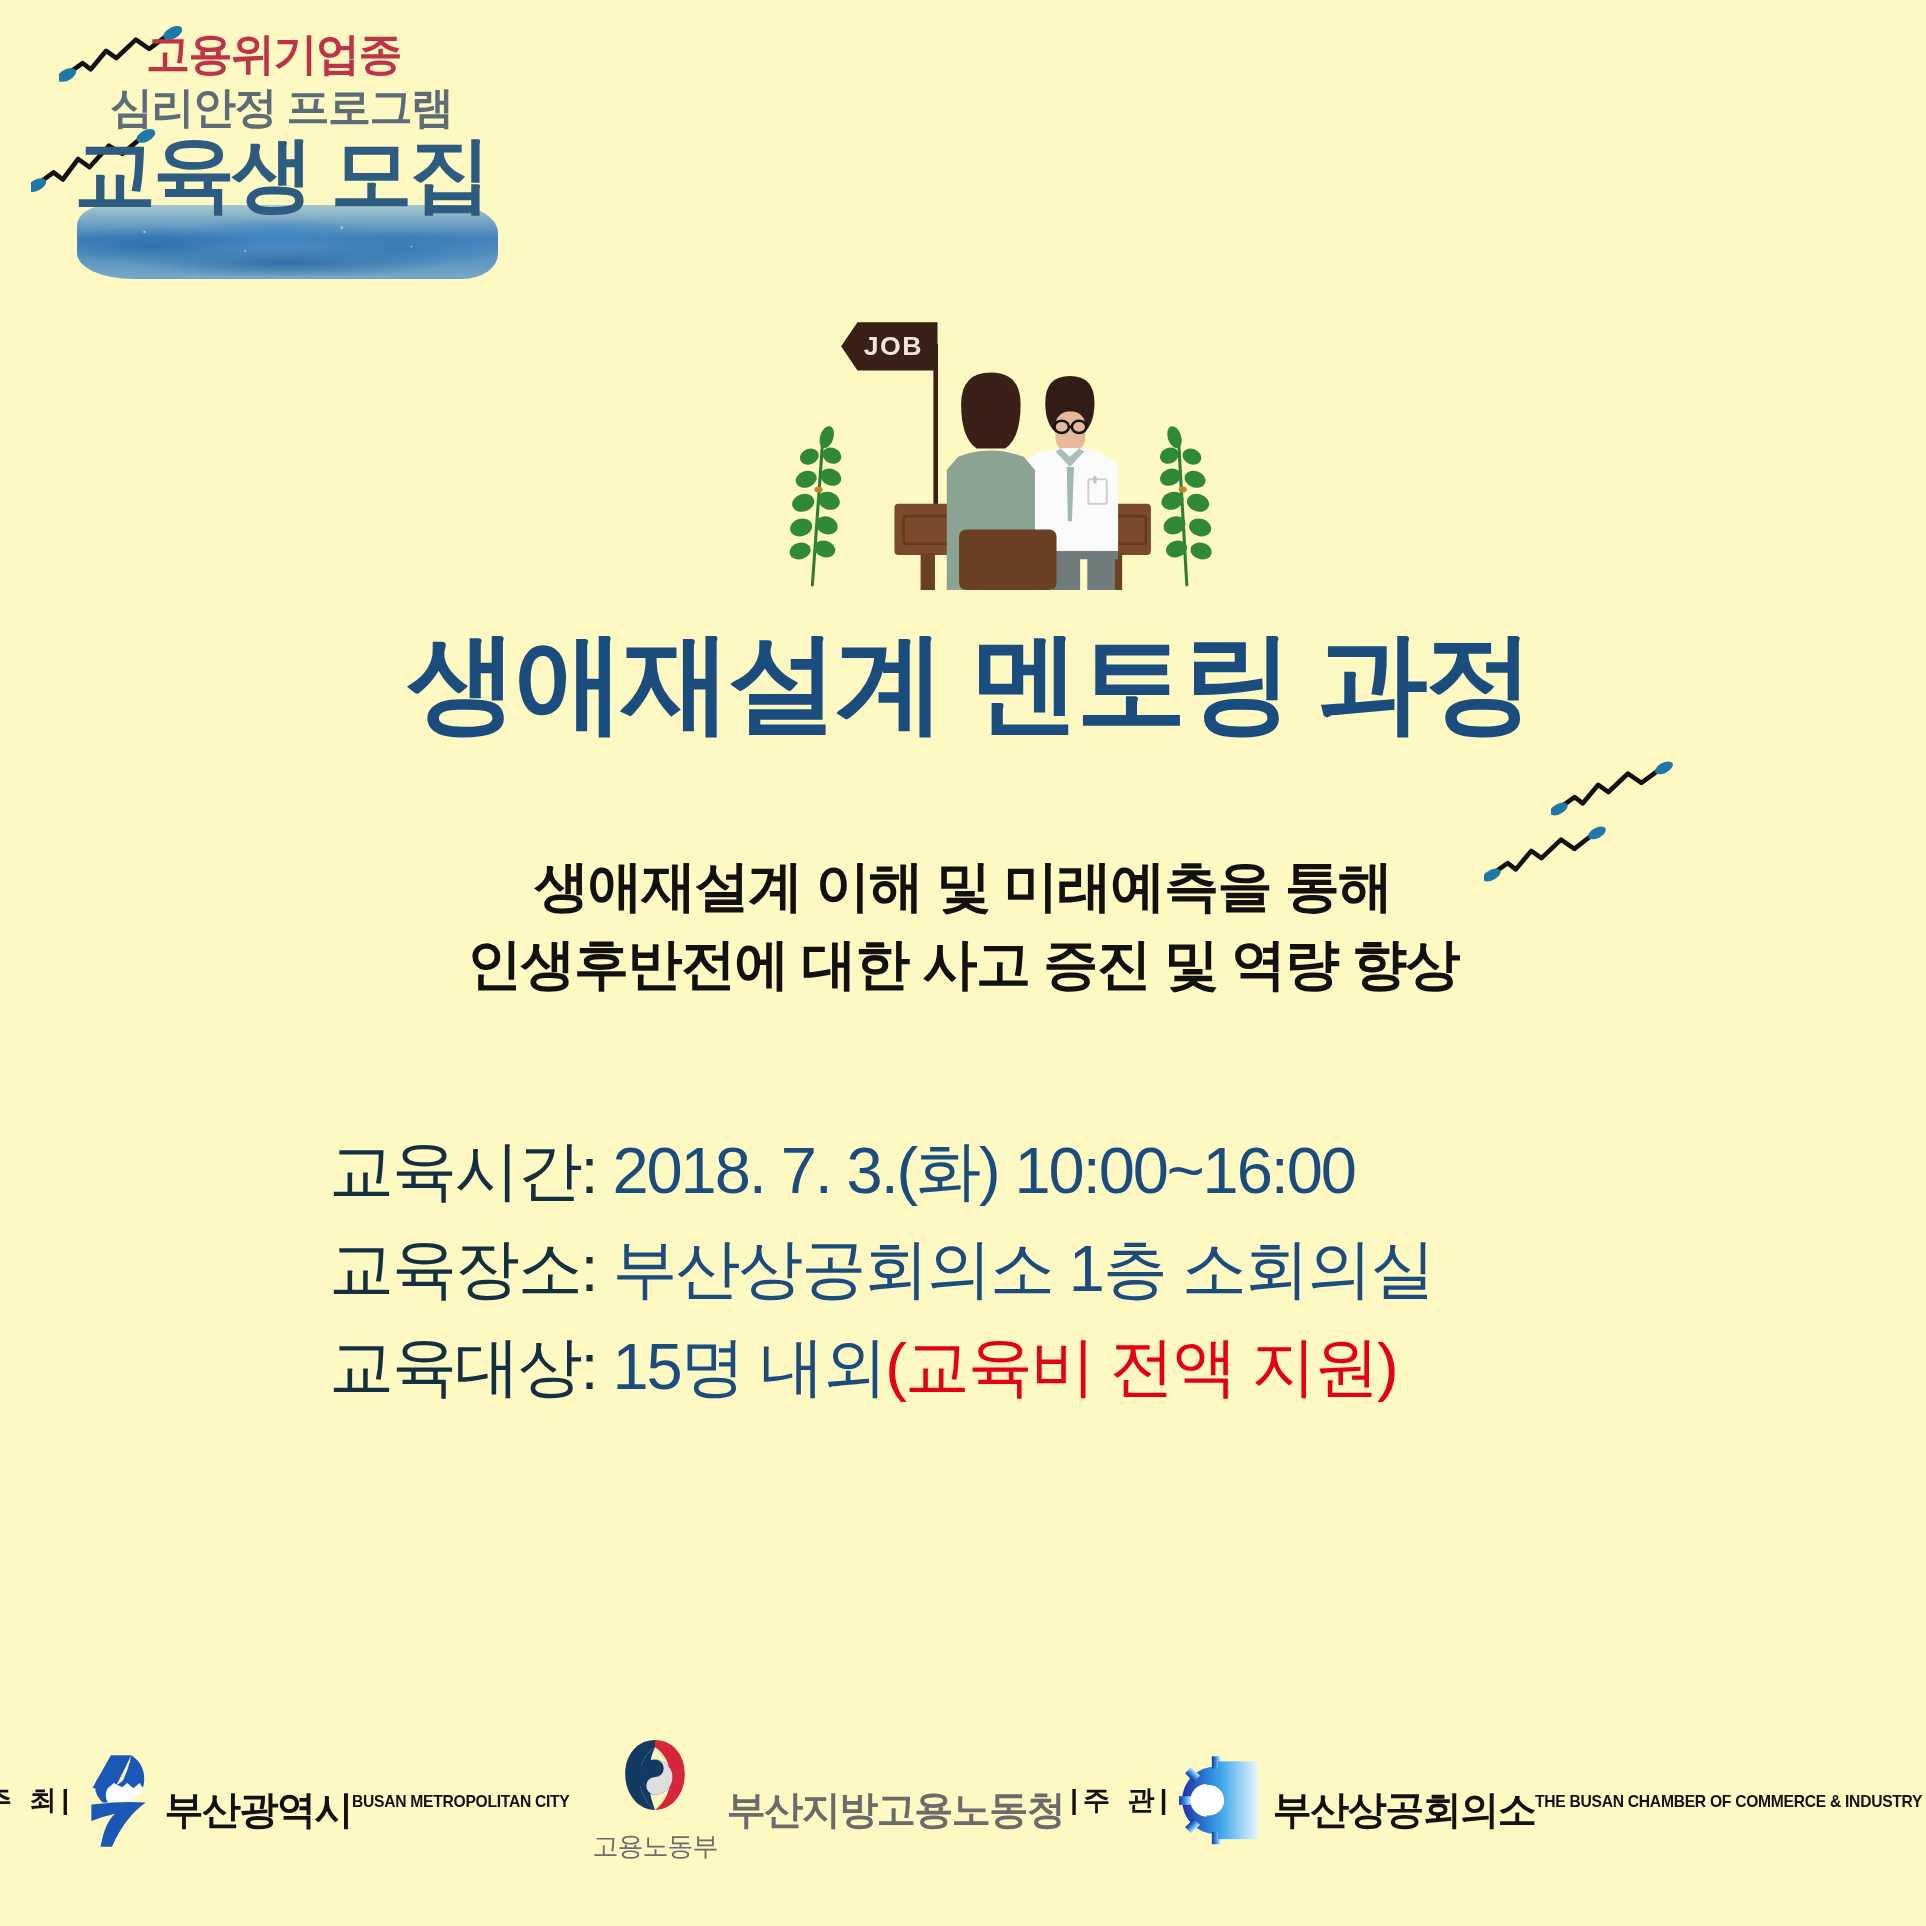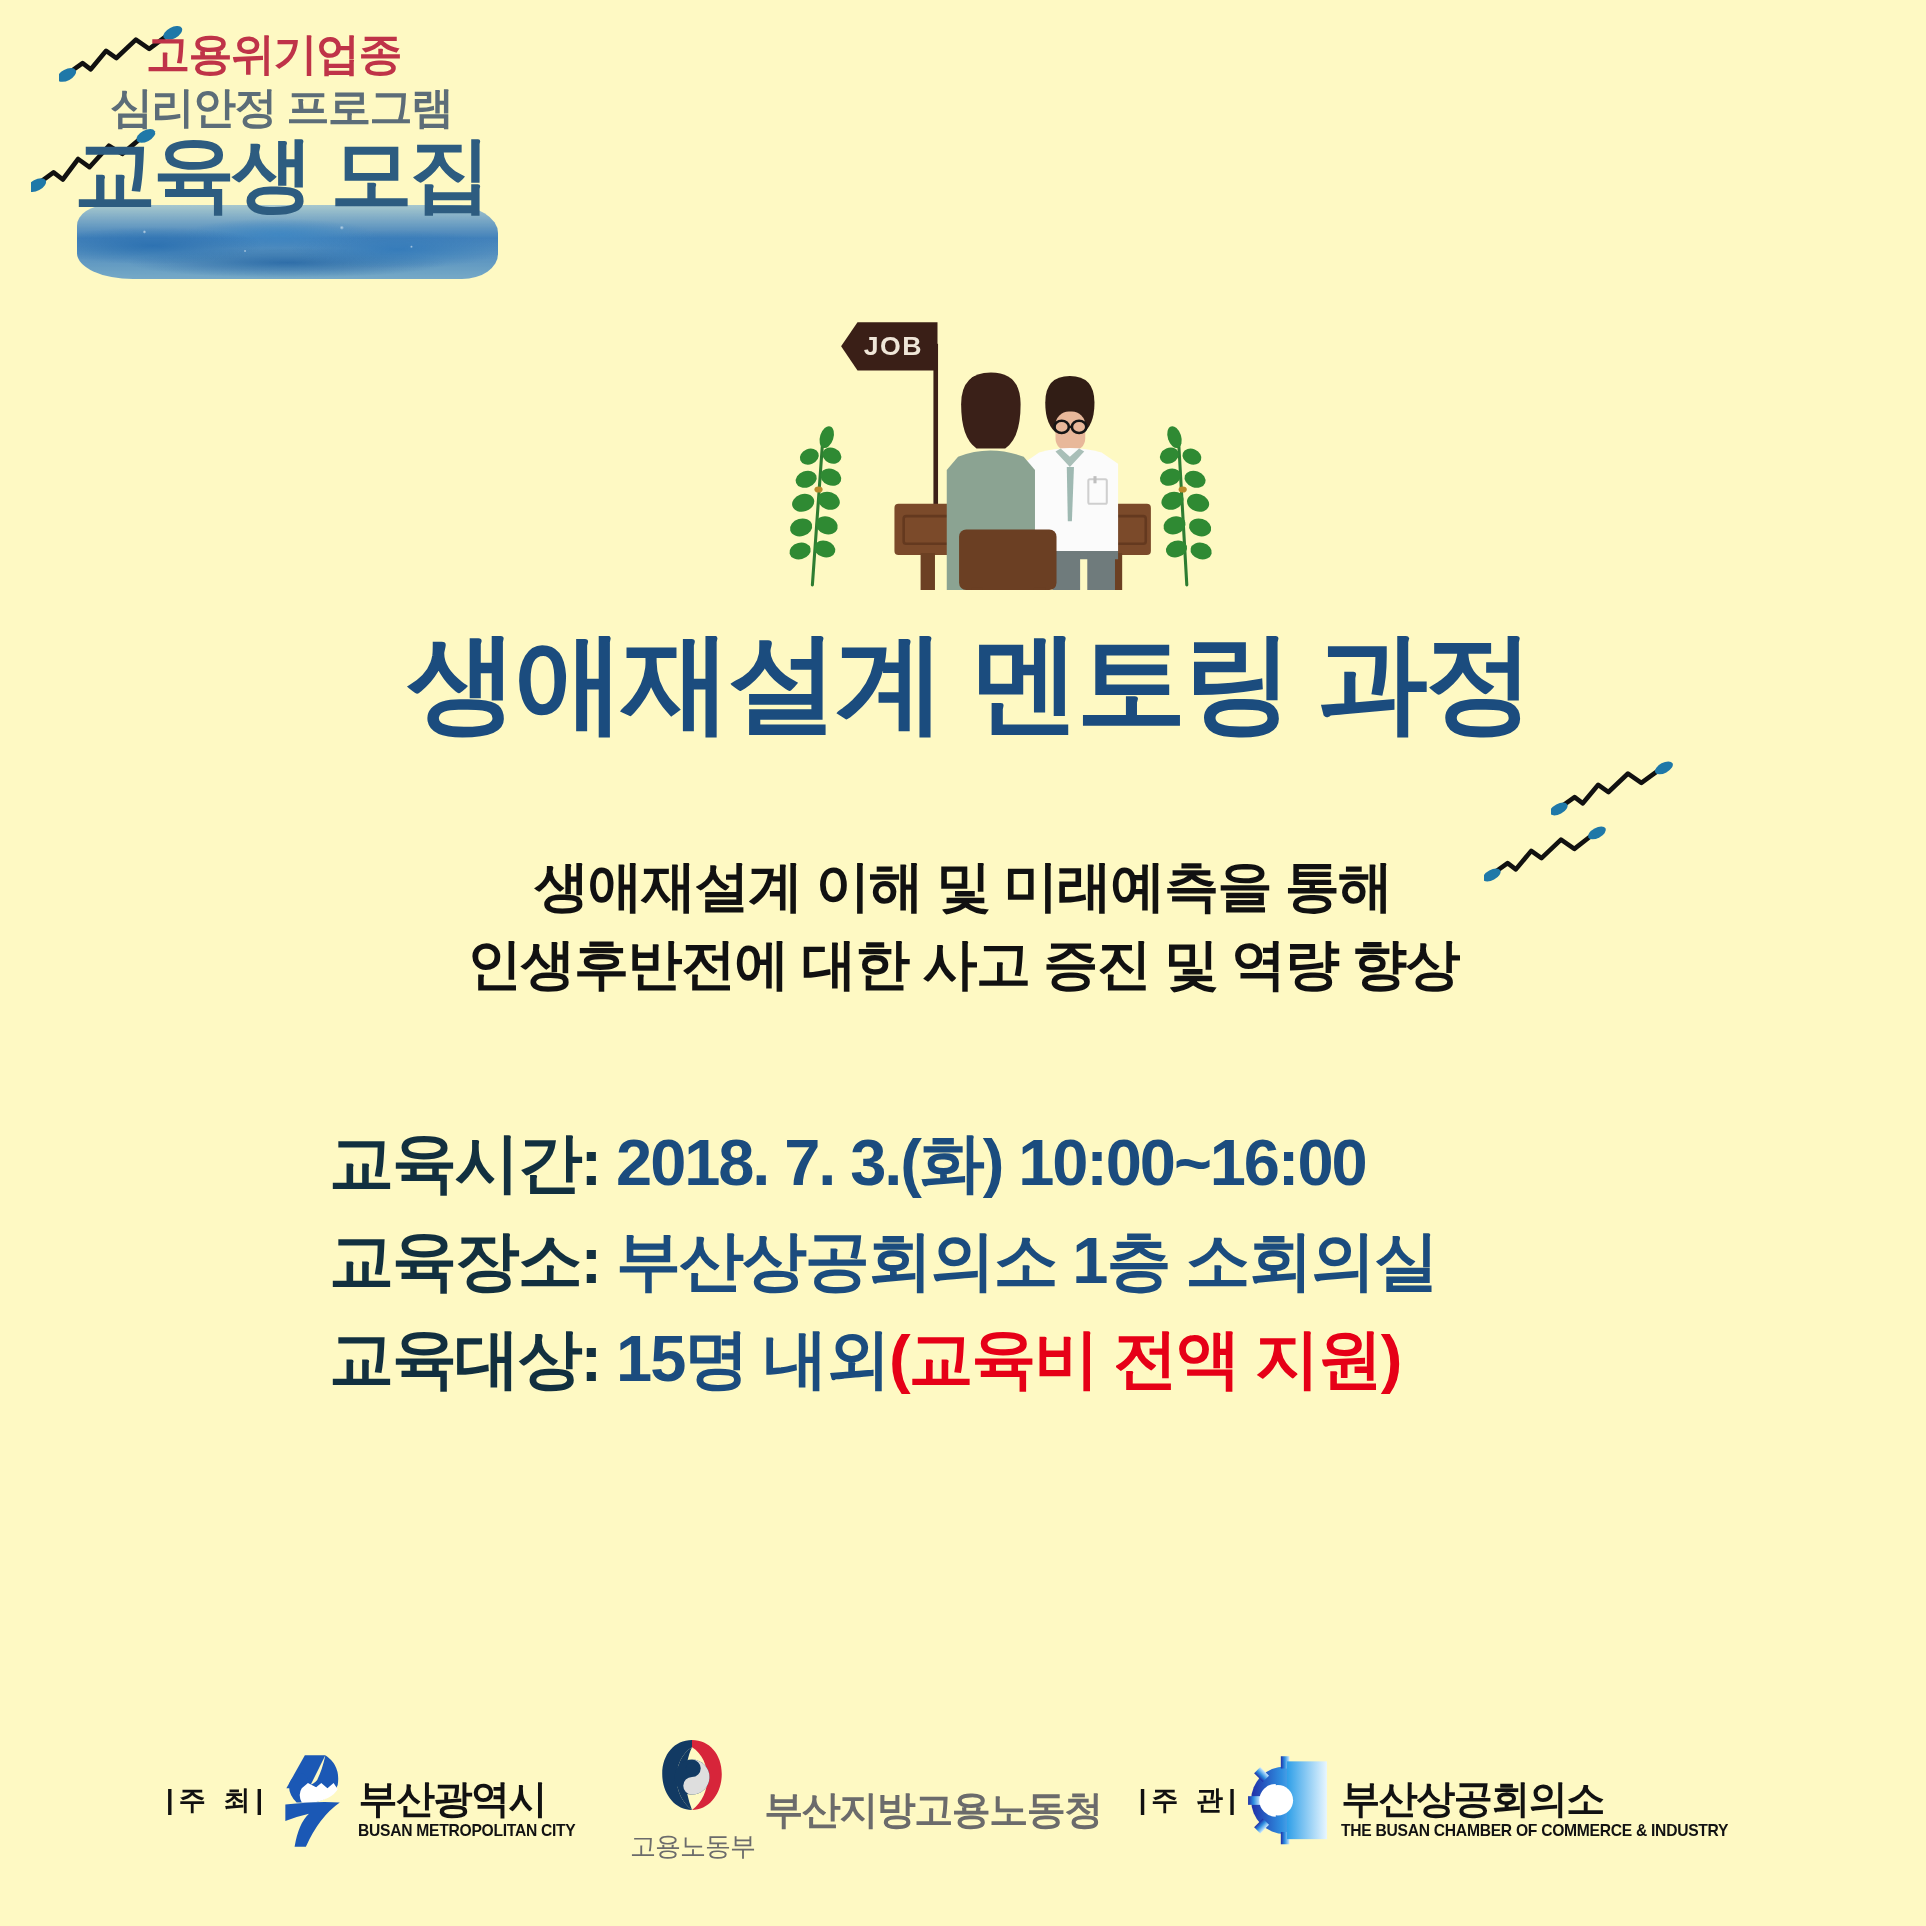--- a/index.html
+++ b/index.html
@@ -135,23 +135,24 @@
   .info-block {
     position: absolute;
     left: 329px;
     top: 1127px;
     width: 1335px;
   }
   .info-row {
     margin-bottom: 25px;
     white-space: nowrap;
     font-size: 65px;
-    font-weight: 700;
+    font-weight: 400;
     letter-spacing: -2.1px;
     line-height: 1.12;
+    margin-top: 8px;
   }
   .info-label { color: #12303f; }
   .info-value { color: #1b4c7e; }
   .info-value-red { color: #e60017; }
 
   
   .footer {
     position: absolute;
     left: 0;
     right: 0;
@@ -168,21 +169,21 @@
     color: #111;
     letter-spacing: 5.1px;
     padding: 0 2.1px;
     white-space: nowrap;
   }
   .logo-group {
     display: flex;
     align-items: center;
     gap: 9.2px;
   }
-  .logo-text-wrap { display: flex; flex-direction: column; margin-top: 20px; }
+  .logo-text-wrap { display: flex; flex-direction: row; margin-top: 20px; }
   .logo-ko {
     font-size: 39px;
     font-weight: 800;
     color: #121212;
     letter-spacing: -1.5px;
     line-height: 1.02;
     white-space: nowrap;
   }
   .logo-ko.gray { color: #6b6b6b; }
   .logo-en {

